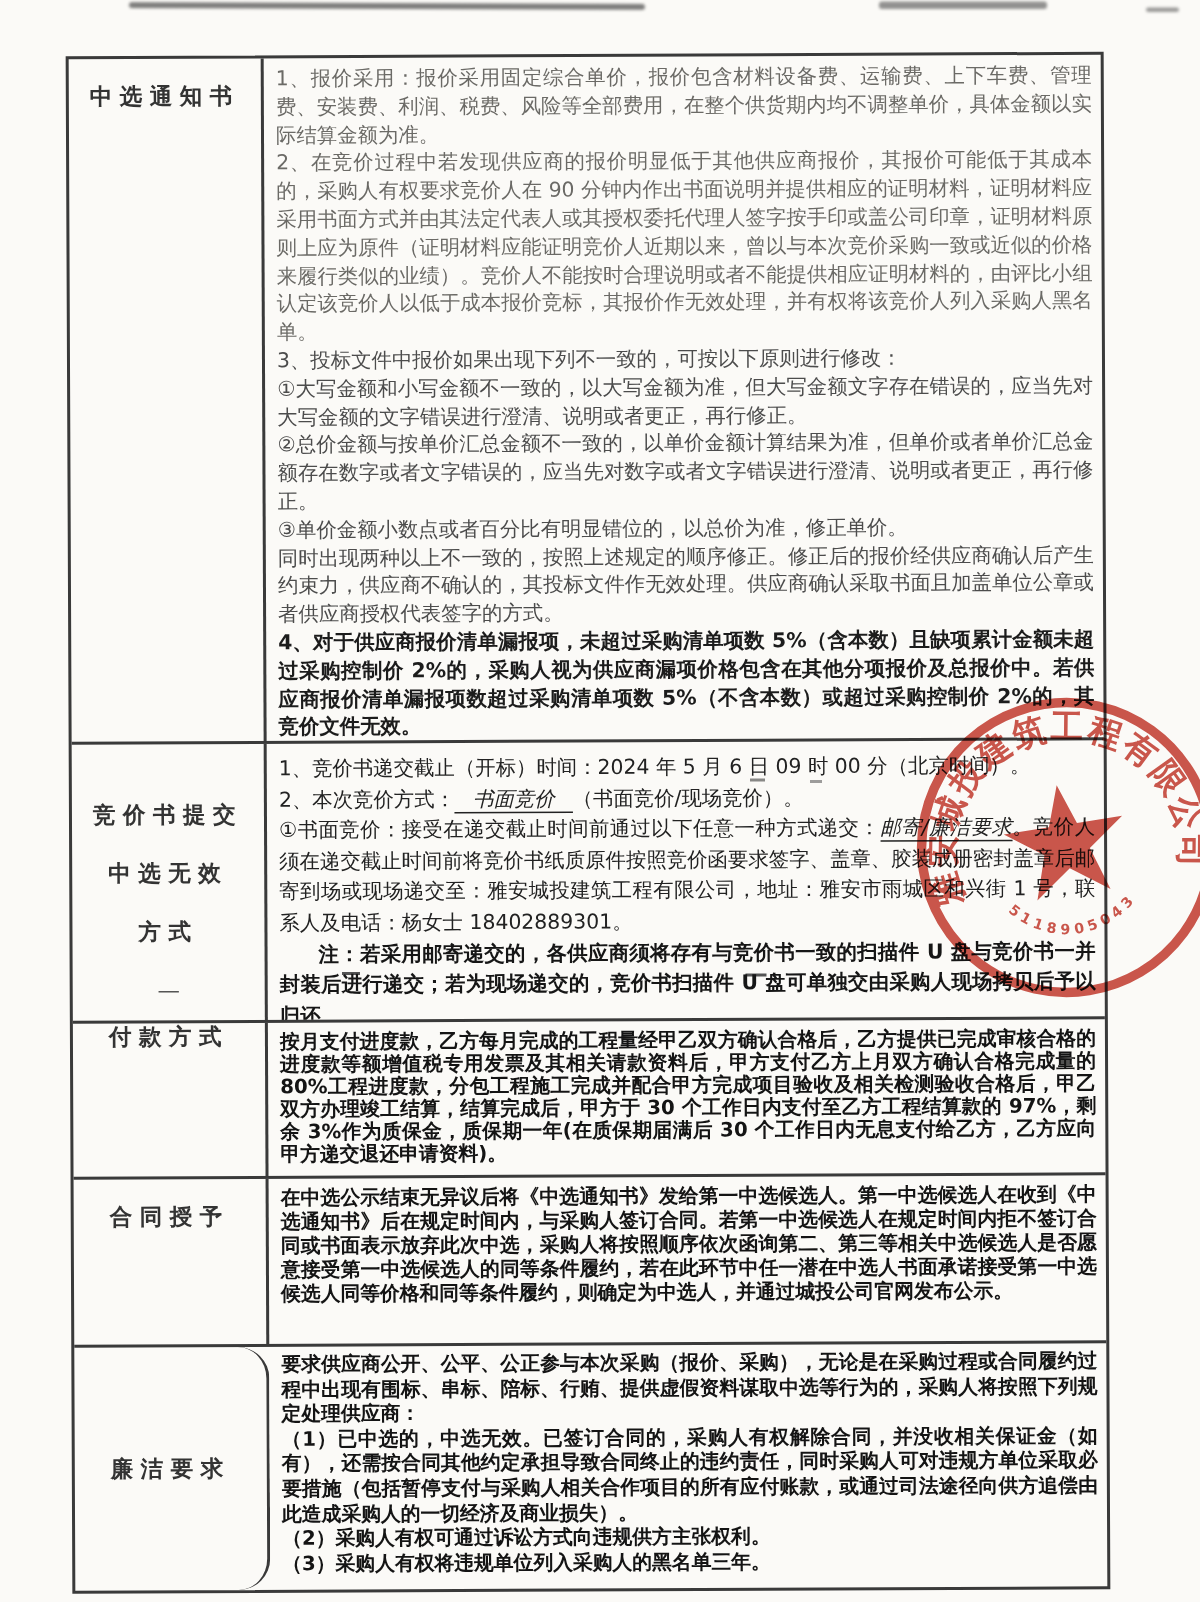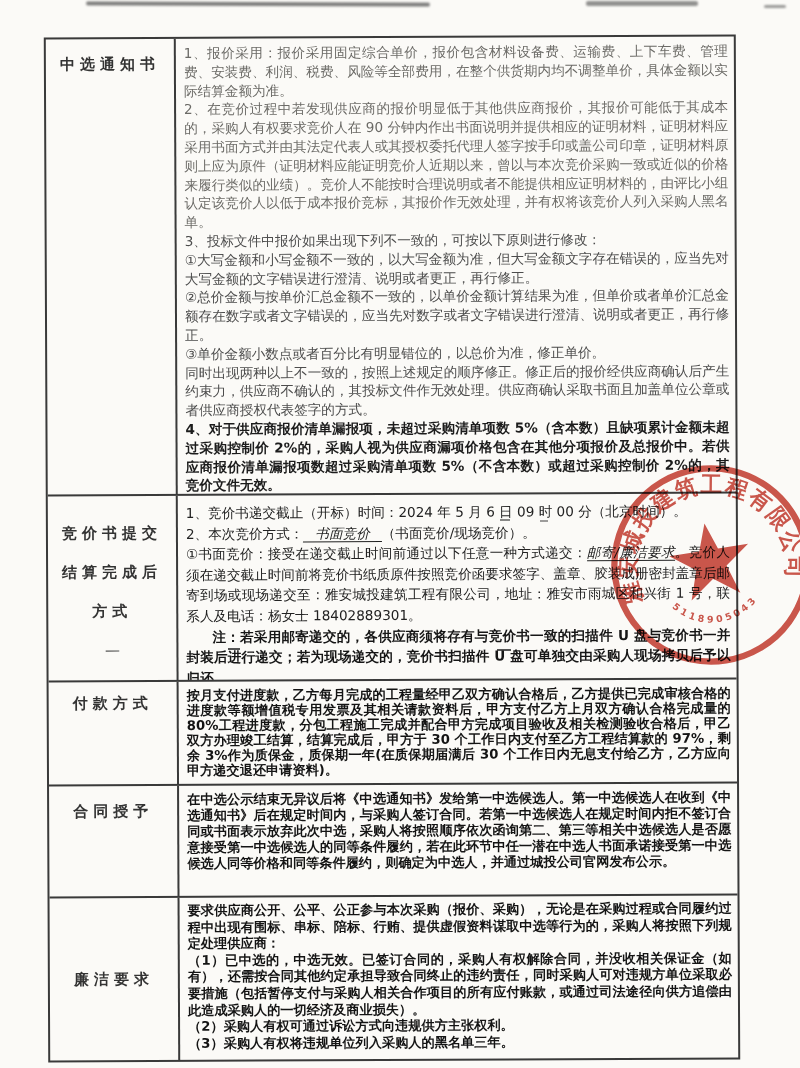--- a/index.html
+++ b/index.html
@@ -36,36 +36,36 @@
   .cell-label {
     border-right:2px solid #3a3a3a;
     text-align:center;
     font-size:15px; font-weight:600; color:#333;
     letter-spacing:5px;
     overflow:hidden;
   }
   .cell-content { padding:5px 6px 2px 8px; overflow:hidden; text-align:justify; }
 
   .row-1 .cell-label { padding-top:16px; }
-  .row-3 .cell-label { padding-top:12px; }
+  .row-3 .cell-label { padding-top:0; }
   .row-4 .cell-label { padding-top:16px; }
-  .row-5 .cell-label { padding-top:72px; }
+  .row-5 .cell-label { padding-top:72px;border-radius:21px; }
 
   .row-1 .cell-content { font-size:13.6px; line-height:18.8px; color:#4c4c4c; }
   .row-1 .p-light  { color:#6b6a66; }
   .row-1 .p-bold   { color:#1c1c1c; font-weight:700; }
   .row-2 .cell-content { font-size:13.6px; line-height:20.6px; color:#222; font-weight:500; padding-top:7px; }
   .row-3 .cell-content, .row-4 .cell-content, .row-5 .cell-content {
     font-size:13.2px; color:#141414; font-weight:700;
   }
   .row-3 .cell-content { line-height:15.1px; padding-top:6px; }
   .row-4 .cell-content { line-height:16px;   padding-top:6px; }
   .row-5 .cell-content { line-height:16.6px; padding-top:5px; }
 
-  .label-multiline { padding-top:28px;text-align:center; }
+  .label-multiline { padding-top:38px;text-align:center; }
   .label-multiline .lbl-line { display:block; margin-bottom:20px; }
   .lbl-dash { display:block; margin-top:14px; letter-spacing:0; color:#555; font-weight:400; }
 
   .u-seg { border-bottom:1.5px solid currentColor;font-style:italic; }
   .u-pad { padding:0 12px; }
   .note-para { text-indent:26px; font-weight:700; color:#161616; }
 
   .stamp {
     position:absolute; left:606px; top:460px; width:210px; height:210px;
     opacity:.85; pointer-events:none;
@@ -98,21 +98,21 @@
       <p>②总价金额与按单价汇总金额不一致的，以单价金额计算结果为准，但单价或者单价汇总金额存在数字或者文字错误的，应当先对数字或者文字错误进行澄清、说明或者更正，再行修正。</p>
       <p>③单价金额小数点或者百分比有明显错位的，以总价为准，修正单价。</p>
       <p>同时出现两种以上不一致的，按照上述规定的顺序修正。修正后的报价经供应商确认后产生约束力，供应商不确认的，其投标文件作无效处理。供应商确认采取书面且加盖单位公章或者供应商授权代表签字的方式。</p>
       <p class="p-bold">4、对于供应商报价清单漏报项，未超过采购清单项数 5%（含本数）且缺项累计金额未超过采购控制价 2%的，采购人视为供应商漏项价格包含在其他分项报价及总报价中。若供应商报价清单漏报项数超过采购清单项数 5%（不含本数）或超过采购控制价 2%的，其竞价文件无效。</p>
     </div>
   </div>
 
   <div class="t-row row-2">
     <div class="cell-label label-multiline">
       <span class="lbl-line">竞价书提交</span>
-      <span class="lbl-line">结算完成后</span>
+      <span class="lbl-line">中选无效</span>
       <span class="lbl-line">方式</span>
       <span class="lbl-dash">—</span>
     </div>
     <div class="cell-content">
       <p>1、竞价书递交截止（开标）时间：2024 年 5 月 6 日 09 时 00 分（北京时间）。</p>
       <p><span>2、本次竞价方式：</span><span class="u-seg u-pad">书面竞价</span><span>（书面竞价/现场竞价）。</span></p>
       <p><span>①书面竞价：接受在递交截止时间前通过以下任意一种方式递交：</span><span class="u-seg">邮寄/廉洁要求</span><span>。竞价人须在递交截止时间前将竞价书纸质原件按照竞价函要求签字、盖章、胶装成册密封盖章后邮寄到场或现场递交至：雅安城投建筑工程有限公司，地址：雅安市雨城区和兴街 1 号，联系人及电话：杨女士 18402889301。</span></p>
       <p class="note-para">注：若采用邮寄递交的，各供应商须将存有与竞价书一致的扫描件 U 盘与竞价书一并封装后进行递交；若为现场递交的，竞价书扫描件 U 盘可单独交由采购人现场拷贝后予以归还。</p>
     </div>
   </div>

